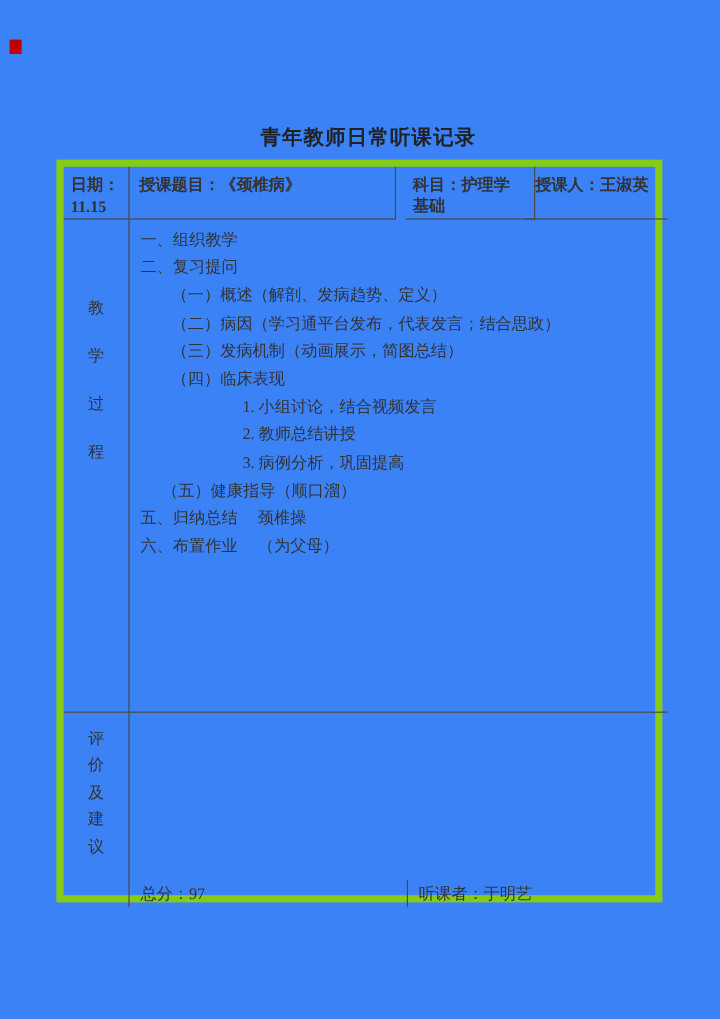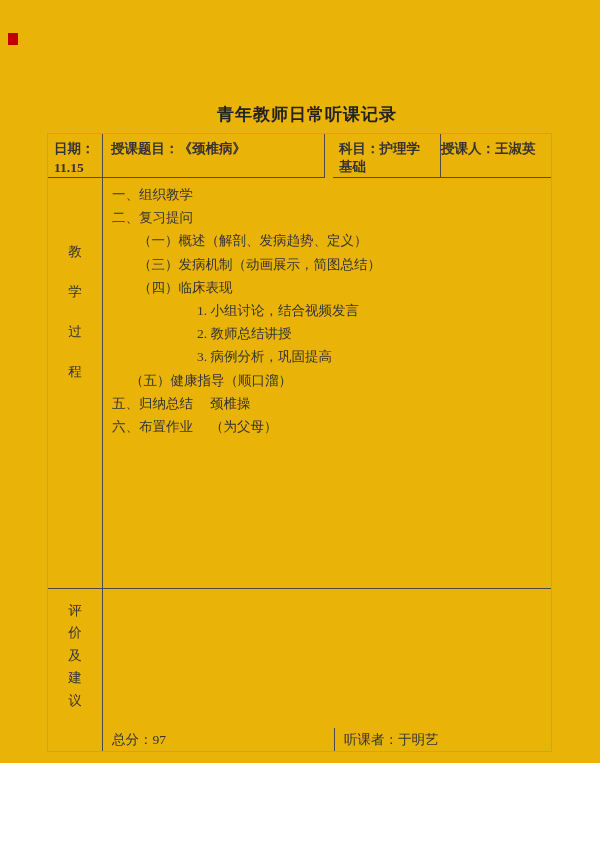--- a/index.html
+++ b/index.html
@@ -1,27 +1,27 @@
 <!DOCTYPE html>
 <html><head>
 <meta charset="utf-8">
 <style>
   html,body{margin:0;padding:0;background:#fff;}
   .page{
-    position:relative;width:600px;height:763px;background:#eab308;
+    position:relative;width:600px;height:849px;background:#3b82f6;
     font-family:"Liberation Serif","DejaVu Serif",serif;color:#333;overflow:hidden;
   }
   .corner-marker{position:absolute;left:8px;top:33px;width:10px;height:12px;background:#c00000;}
   .doc-title{
     position:absolute;top:103px;left:0;width:100%;text-align:center;text-indent:14px;
     font-size:17px;font-weight:700;letter-spacing:1px;color:#222;
   }
   .tbl{
     position:absolute;left:47px;top:133px;width:505px;height:619px;
-    border:1px solid #84cc16;box-sizing:border-box;
+    border:6px solid #84cc16;box-sizing:border-box;
   }
   .cell{position:absolute;box-sizing:border-box;font-size:13.5px;color:#333;}
   .br{border-right:1px solid #4a4a4a;}
   .bb{border-bottom:1px solid #4a4a4a;}
   .bold{font-weight:700;}
 
   .c-date{left:0;top:0;width:55px;height:44px;padding:5px 2px 0 6px;line-height:19px;}
   .c-topic{left:55px;top:0;width:222px;height:44px;padding:6px 0 0 8px;font-family:Liberation Mono, monospace;}
   .c-subject{left:285px;top:0;width:108px;height:44px;padding:6px 10px 0 6px;}
   .c-teacher{left:385px;top:0;width:118px;height:44px;padding:6px 0 0 8px;}
@@ -68,20 +68,21 @@
         <div class="vchar-p">教</div>
         <div class="vchar-p">学</div>
         <div class="vchar-p">过</div>
         <div class="vchar-p">程</div>
       </div>
     <div class="cell c-pcontent bb">
       <div>
           <div class="pline ind0">一、组织教学</div>
           <div class="pline ind0">二、复习提问</div>
           <div class="pline ind1">（一）概述（解剖、发病趋势、定义）</div>
+          <div class="pline ind1">（二）病因（学习通平台发布，代表发言；结合思政）</div>
           <div class="pline ind1">（三）发病机制（动画展示，简图总结）</div>
           <div class="pline ind1">（四）临床表现</div>
           <div class="pline ind2">1. 小组讨论，结合视频发言</div>
           <div class="pline ind2">2. 教师总结讲授</div>
           <div class="pline ind2">3. 病例分析，巩固提高</div>
           <div class="pline ind3">（五）健康指导（顺口溜）</div>
           <div class="pline ind0">五、归纳总结　 颈椎操</div>
           <div class="pline ind0">六、布置作业　 （为父母）</div>
         </div>
     </div>

